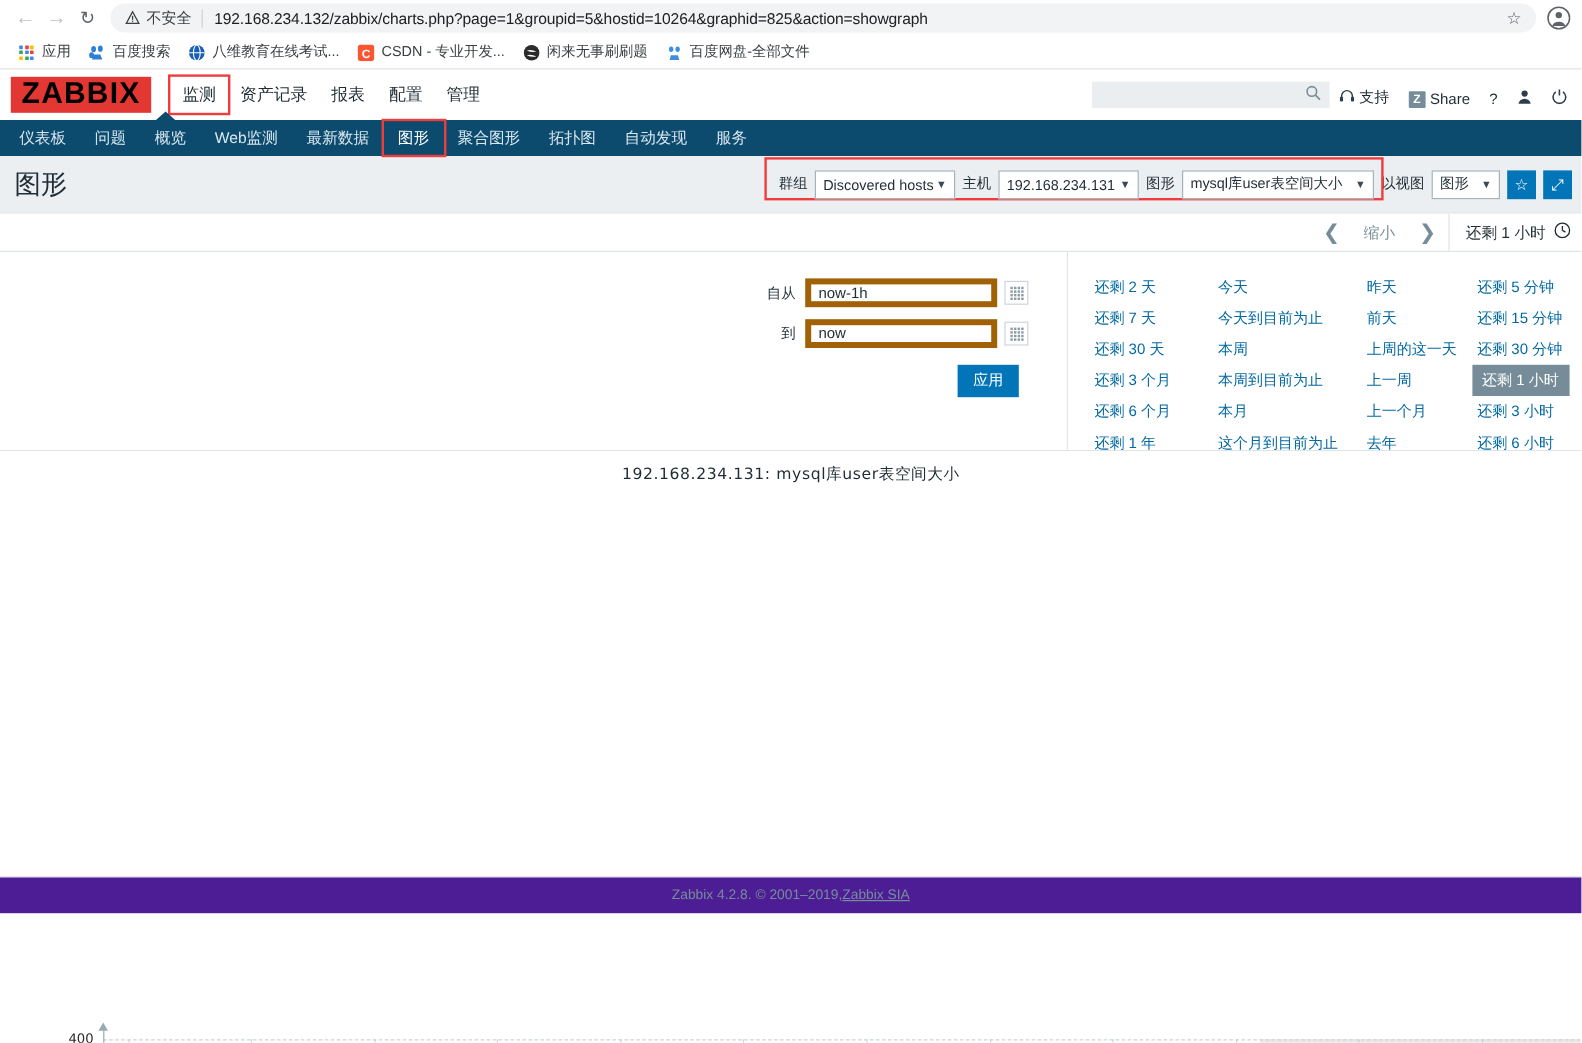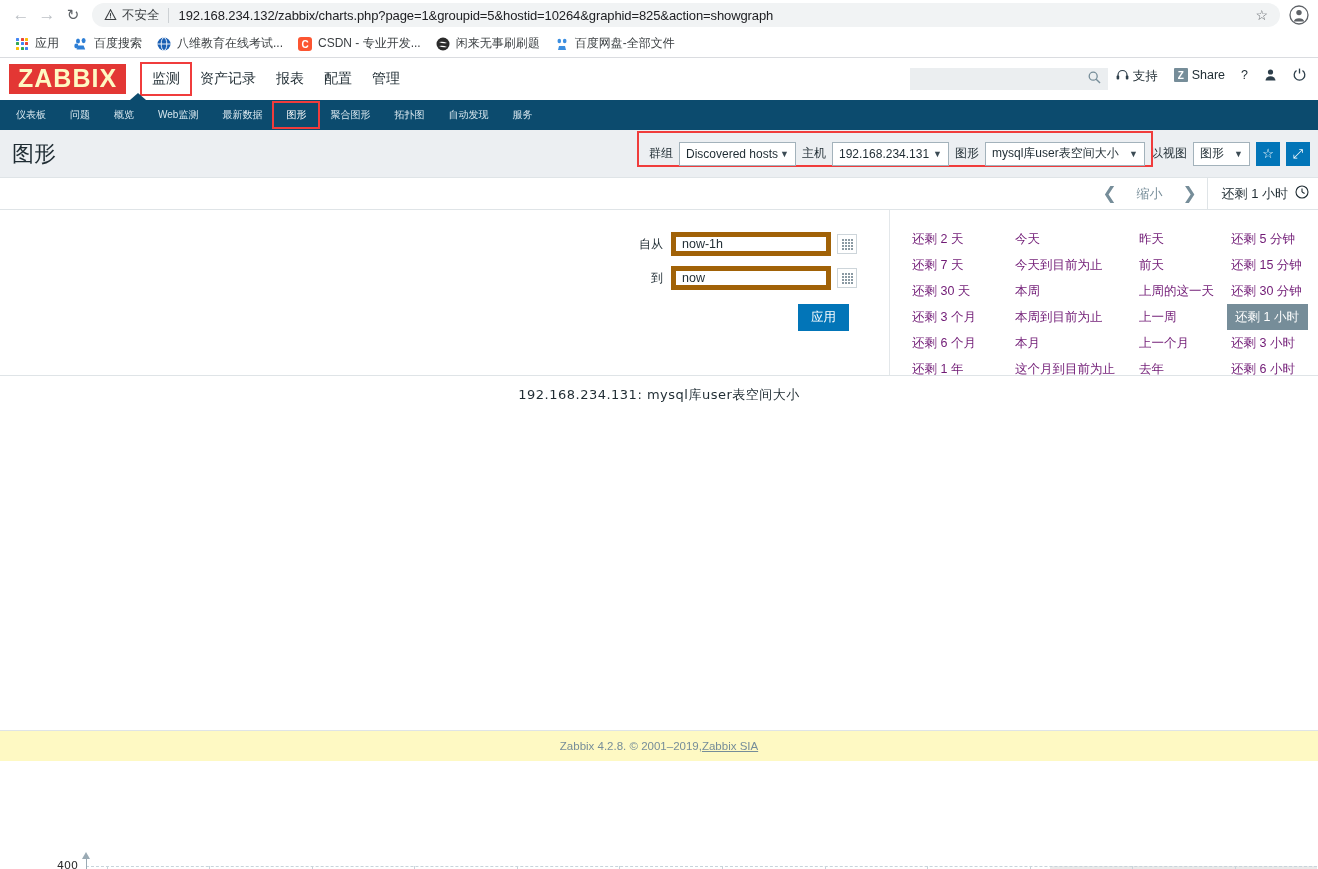--- a/index.html
+++ b/index.html
@@ -113,21 +113,21 @@
   .zbx-header {
     height: 42px;
     background: #fff;
     display: flex;
     align-items: center;
     padding-left: 9px;
     position: relative;
   }
   .zbx-logo {
     background: #e33734;
-    color: #fef9c3;
+    color: #000000;
     font-size: 25px;
     font-weight: 700;
     letter-spacing: 1px;
     padding: 1px 9px 3px 9px;
     line-height: 26px;
     font-family: "Liberation Sans", sans-serif;
   }
   .topnav { display: flex; align-items: center; margin-left: 16px; gap: 0; font-family: Liberation Mono, monospace; }
   .topnav a {
     color: #1f2c33;
@@ -137,21 +137,21 @@
     position: relative;
   }
   .topnav a.sel {
     outline: 2px solid #f03c3c;
     outline-offset: 0px;
     background: #fff;
   }
   .header-right {
     margin-left: auto;
     display: flex;
-    align-items: flex-start;
+    align-items: flex-end;
     padding-right: 4px;
     gap: 0;
   }
   .zsearch {
     width: 198px; height: 22px;
     background: #ebeef0;
     border: none;
     display: flex; align-items: center;
     padding: 0 6px;
     position: relative;
@@ -185,21 +185,21 @@
     background: #0c4b6e;
     height: 30px;
     display: flex;
     align-items: center;
     padding-left: 4px;
     position: relative;
   }
   .zbx-subnav a {
     color: #d8e7ef;
     text-decoration: none;
-    font-size: 10px;
+    font-size: 13px;
     padding: 5px 12px;
     white-space: nowrap;
   }
   .zbx-subnav a.sel {
     color: #fff;
     outline: 2px solid #f03c3c;
     background: #0c4b6e;
   }
   .nav-arrow {
     position: absolute;
@@ -356,21 +356,21 @@
     padding-top: 16px;
     padding-left: 18px;
     gap: 0px;
   }
   .tf-col { display: flex; flex-direction: column; }
   .tf-col.c1 { width: 103px; }
   .tf-col.c2 { width: 92px; }
   .tf-col.c3 { width: 124px; }
   .tf-col.c4 { width: auto; }
   .tf-link {
-    color: #701a75;
+    color: #0369a1;
     text-decoration: none;
     font-size: 12.5px;
     padding: 4px 6px 4px 4px;
     white-space: nowrap;
     line-height: 18px;
   }
   .tf-link.active {
     background: #768d99;
     color: #fff;
     padding: 4px 8px;
@@ -404,21 +404,21 @@
     position: absolute;
     left: 0; top: 770px;
     width: 100%;
     font-family: "DejaVu Sans", sans-serif;
     font-size: 11.5px;
     color: #1f2c33;
   }
 
   
   .footer {
-    background: #fef9c3;
+    background: #4c1d95;
     height: 30px;
     display: flex;
     align-items: center;
     justify-content: center;
     font-size: 11.5px;
     color: #768d99;
   }
   .footer a { color: #768d99; }
 </style>
 </head>

